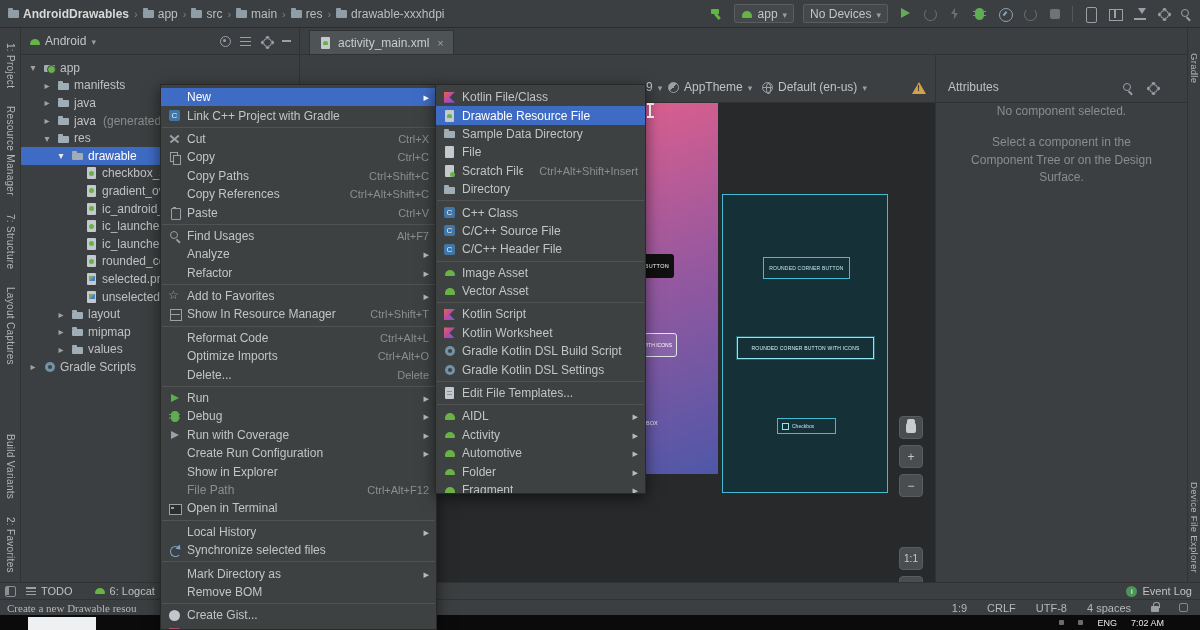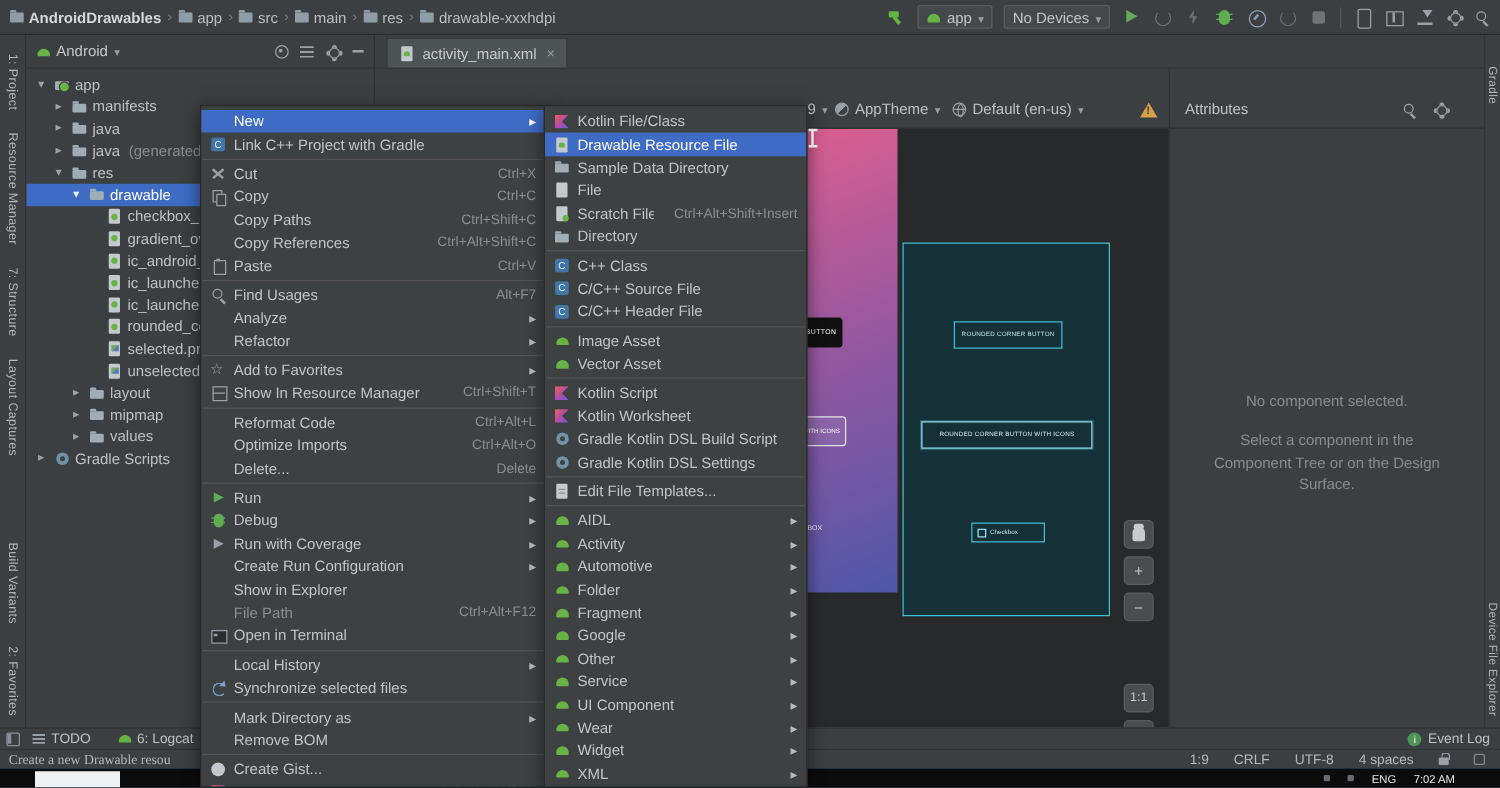--- a/index.html
+++ b/index.html
@@ -1,18 +1,18 @@
 <!DOCTYPE html>
 <html><head>
 <meta charset="utf-8">
 <style>
   *{margin:0;padding:0;box-sizing:border-box;}
   html,body{width:1200px;height:630px;overflow:hidden;}
   body{font-family:"Liberation Sans","DejaVu Sans",sans-serif;background:#2b2b2b;}
-  .app{position:relative;width:1200px;height:630px;background:#0c4a6e;color:#bbbdbf;font-size:12px;}
+  .app{position:relative;width:1200px;height:630px;background:#f9a8d4;color:#bbbdbf;font-size:12px;}
 
   
   .titlebar{height:28px;display:flex;align-items:center;background:#3c3f41;border-bottom:1px solid #2b2b2b;padding:0 8px;}
   .breadcrumbs{display:flex;align-items:center;gap:4px;white-space:nowrap;overflow:hidden;}
   .crumb{display:flex;align-items:center;gap:4px;color:#bcbec0;}
   .crumb.bold .crumb-label{font-weight:bold;color:#d8d8d8;}
   .crumb-sep{color:#7e8082;font-size:11px;padding:0 1px;}
   .mini-folder{width:11px;height:8px;background:#8e9da6;border-radius:1px;position:relative;flex:none;}
   .mini-folder::before{content:"";position:absolute;top:-2px;left:0;width:5px;height:2px;background:#8e9da6;border-radius:1px 1px 0 0;}
   .tb-right{margin-left:auto;display:flex;align-items:center;gap:9px;}
@@ -134,21 +134,21 @@
   .zbtn{width:24px;height:23px;background:#4a4d4f;border:1px solid #5a5d5f;border-radius:4px;display:flex;align-items:center;justify-content:center;color:#c6c8ca;font-size:12px;}
   .zbtn.ratio{font-size:10px;margin-top:44px;}
   .hand-ic{width:10px;height:11px;background:#c9cbcd;border-radius:4px 4px 2px 2px;position:relative;}
   .hand-ic::before{content:"";position:absolute;top:-3px;left:1px;width:8px;height:4px;background:#c9cbcd;border-radius:2px 2px 0 0;}
   .fit-ic{width:9px;height:9px;border:1.5px solid #c6c8ca;}
 
   
   .attributes{position:absolute;right:0;top:27px;bottom:0;width:252px;background:#3c3f41;border-left:1px solid #323232;}
   .attr-header{height:48px;border-bottom:1px solid #323232;display:flex;align-items:flex-end;padding:0 10px 8px 12px;color:#bfc1c3;}
   .attr-icons{margin-left:auto;display:flex;gap:12px;align-items:center;padding-right:18px;}
-  .attr-empty{margin-top:210px;text-align:center;color:#8a8c8e;line-height:1.45;padding:0 24px;}
+  .attr-empty{text-align:center;color:#8a8c8e;line-height:1.45;padding:0 24px;}
   .attr-empty .t1{margin-bottom:14px;}
 
   
   .toolrow{height:17px;background:#3c3f41;border-top:1px solid #323232;display:flex;align-items:center;font-size:11px;color:#bfc1c3;padding:0 8px 0 26px;gap:22px;position:relative;}
   .tw-toggle{position:absolute;left:5px;top:3px;width:11px;height:11px;border:1.5px solid #8b9096;border-radius:2px;}
   .tw-toggle::after{content:"";position:absolute;left:0;top:0;width:3px;height:8px;background:#8b9096;}
   .tr-item{display:flex;align-items:center;gap:5px;}
   .todo-ic{width:10px;height:8px;background:repeating-linear-gradient(#9aa0a6 0 1.5px,transparent 1.5px 3.5px);}
   .logcat-ic{width:10px;height:6.5px;background:#68b345;border-radius:5px 5px 1px 1px;}
   .eventlog{margin-left:auto;}
@@ -163,21 +163,21 @@
 
   
   .taskbar{height:15px;background:#0b0b0c;position:relative;color:#e8e8e8;font-size:9px;display:flex;align-items:center;}
   .task-search{position:absolute;left:28px;top:2px;width:68px;height:13px;background:#eef0f1;}
   .task-right{margin-left:auto;display:flex;gap:14px;align-items:center;padding-right:36px;}
   .tray-dot{width:5px;height:5px;background:#6a6d70;border-radius:1px;}
 
   
   .menu{position:absolute;background:#3e4142;border:1px solid #292929;box-shadow:0 4px 14px rgba(0,0,0,.55);z-index:50;overflow:hidden;padding-top:3px;}
   #ctx-menu{left:160px;top:84px;width:277px;height:546px;}
-  #sub-menu{left:435px;top:84px;width:211px;height:546px;}
+  #sub-menu{left:435px;top:84px;width:211px;height:410px;}
   .mi{height:18.4px;display:flex;align-items:center;padding:0 7px;gap:6px;color:#c2c4c6;cursor:default;}
   .mi-label{white-space:nowrap;overflow:hidden;}
   .mi-short{margin-left:auto;color:#8b8d8f;font-size:11px;padding-left:10px;}
   .mi-arrow{margin-left:auto;width:10px;text-align:right;}
   .mi-arrow::after{content:"▸";color:#b8babc;font-size:11px;}
   .mi.sel{background:#3e6bc4;color:#fff;}
   .mi.sel .mi-arrow::after{color:#fff;}
   .mi.dim .mi-label{color:#8b8d8f;}
   .msep{height:1px;background:#525252;margin:2px 1px;}
 

